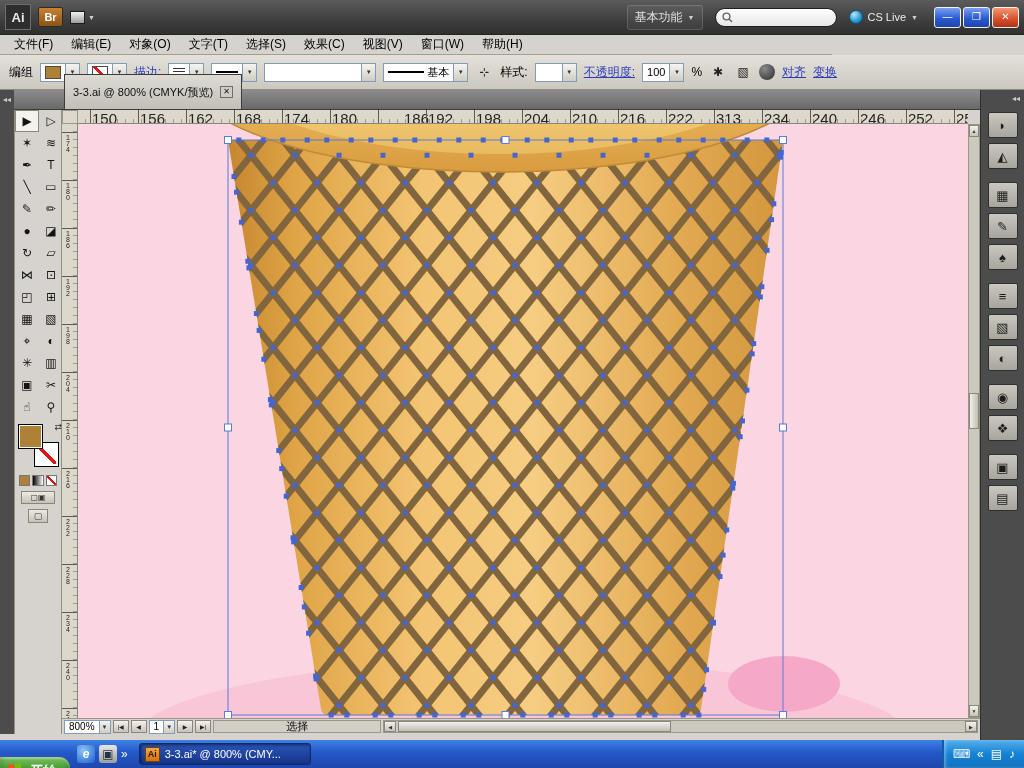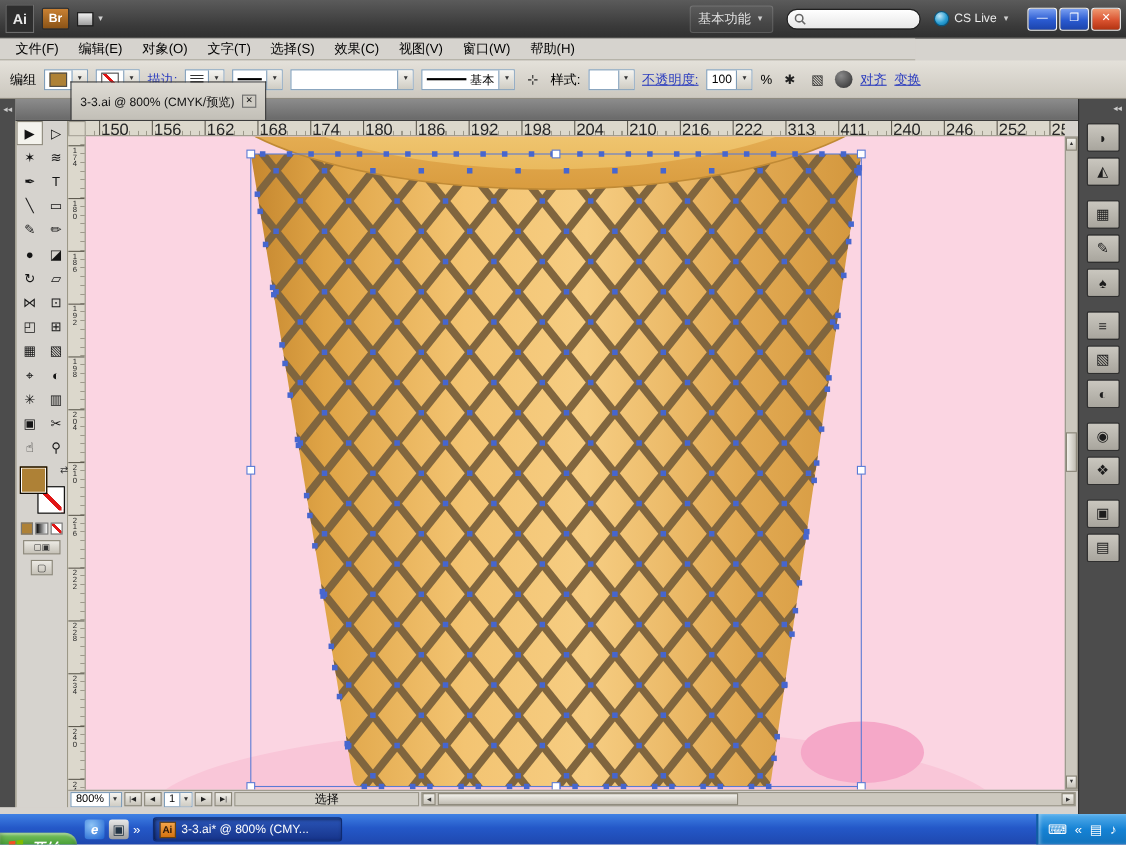--- a/index.html
+++ b/index.html
@@ -286,37 +286,37 @@
       <div class="h-num" style="left: 62px;">156</div>
       <div class="h-tick" style="left: 108px;"></div>
       <div class="h-num" style="left: 110px;">162</div>
       <div class="h-tick" style="left: 156px;"></div>
       <div class="h-num" style="left: 158px;">168</div>
       <div class="h-tick" style="left: 204px;"></div>
       <div class="h-num" style="left: 206px;">174</div>
       <div class="h-tick" style="left: 252px;"></div>
       <div class="h-num" style="left: 254px;">180</div>
       <div class="h-tick" style="left: 300px;"></div>
-      <div class="h-num" style="left: 302px;">186</div>
+      <div class="h-num" style="left: 302px; padding-left: 24px;">186</div>
       <div class="h-tick" style="left: 348px;"></div>
       <div class="h-num" style="left: 350px;">192</div>
       <div class="h-tick" style="left: 396px;"></div>
       <div class="h-num" style="left: 398px;">198</div>
       <div class="h-tick" style="left: 444px;"></div>
       <div class="h-num" style="left: 446px;">204</div>
       <div class="h-tick" style="left: 492px;"></div>
       <div class="h-num" style="left: 494px;">210</div>
       <div class="h-tick" style="left: 540px;"></div>
       <div class="h-num" style="left: 542px;">216</div>
       <div class="h-tick" style="left: 588px;"></div>
       <div class="h-num" style="left: 590px;">222</div>
       <div class="h-tick" style="left: 636px;"></div>
       <div class="h-num" style="left: 638px;">313</div>
       <div class="h-tick" style="left: 684px;"></div>
-      <div class="h-num" style="left: 686px;">411</div>
+      <div class="h-num" style="left: 686px;">234</div>
       <div class="h-tick" style="left: 732px;"></div>
       <div class="h-num" style="left: 734px;">240</div>
       <div class="h-tick" style="left: 780px;"></div>
       <div class="h-num" style="left: 782px;">246</div>
       <div class="h-tick" style="left: 828px;"></div>
       <div class="h-num" style="left: 830px;">252</div>
       <div class="h-tick" style="left: 876px;"></div>
       <div class="h-num" style="left: 878px;">258</div>
     </div>
   <div class="v-ruler" id="v-ruler">

